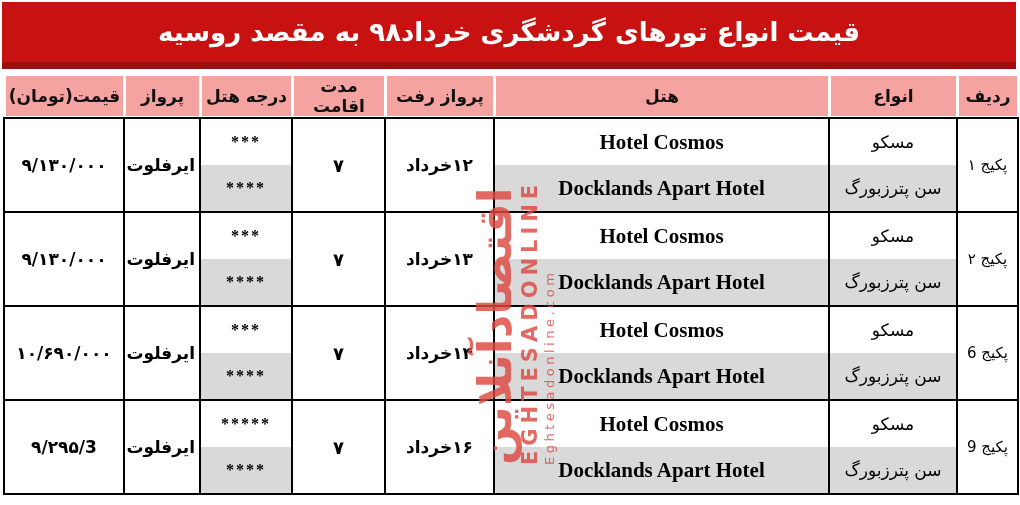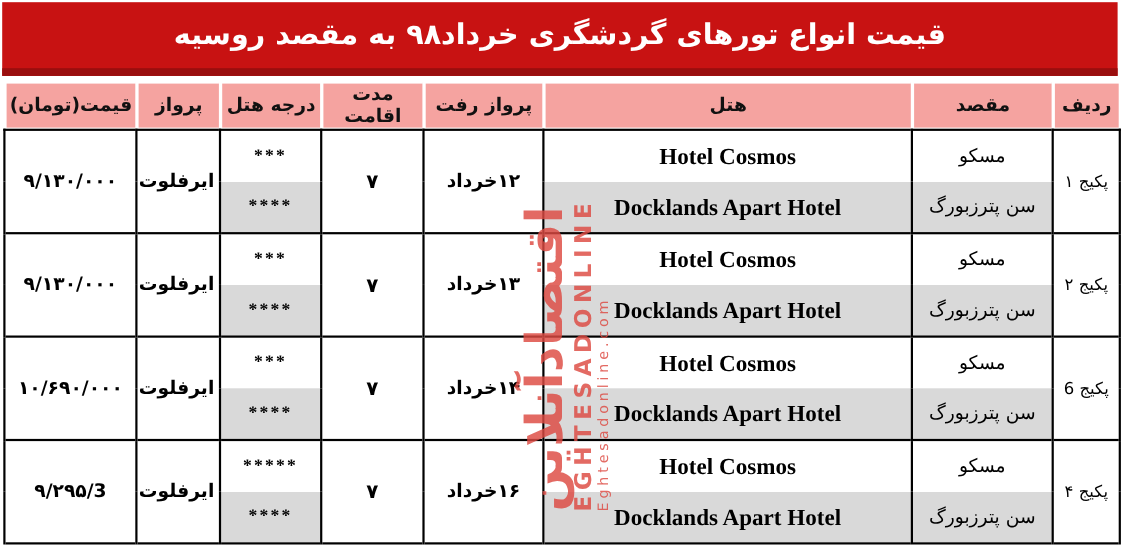--- a/index.html
+++ b/index.html
@@ -51,21 +51,21 @@
         <col style="width:335px">
         <col style="width:109px">
       <col style="width:93px">
         <col style="width:92px">
         <col style="width:76px">
         <col style="width:120px">
     </colgroup>
     <tbody>
         <tr>
       <th>ردیف</th>
-      <th>مقصد</th>
+      <th>انواع</th>
       <th>هتل</th>
       <th>پرواز رفت</th>
       <th>مدت اقامت</th>
       <th>درجه هتل</th>
       <th>پرواز</th>
       <th>قیمت(تومان)</th>
     </tr>
   </tbody>
     </table>
 
@@ -124,21 +124,21 @@
       <td class="c-flight" rowspan="2">ایرفلوت</td>
       <td class="c-price" rowspan="2">۱۰/۶۹۰/۰۰۰</td>
     </tr>
     <tr>
       <td class="c-dest gray">سن پترزبورگ</td>
       <td class="c-hotel gray">Docklands Apart Hotel</td>
       <td class="c-grade gray">****</td>
     </tr>
 
     <tr class="g-start">
-      <td class="c-label" rowspan="2">پکیج ۴</td>
+      <td class="c-label" rowspan="2">پکیج 9</td>
       <td class="c-dest">مسکو</td>
       <td class="c-hotel">Hotel Cosmos</td>
       <td class="c-date" rowspan="2">۱۶خرداد</td>
       <td class="c-dur" rowspan="2">۷</td>
       <td class="c-grade">*****</td>
       <td class="c-flight" rowspan="2">ایرفلوت</td>
       <td class="c-price" rowspan="2">۹/۲۹۵/3</td>
     </tr>
     <tr>
       <td class="c-dest gray">سن پترزبورگ</td>

